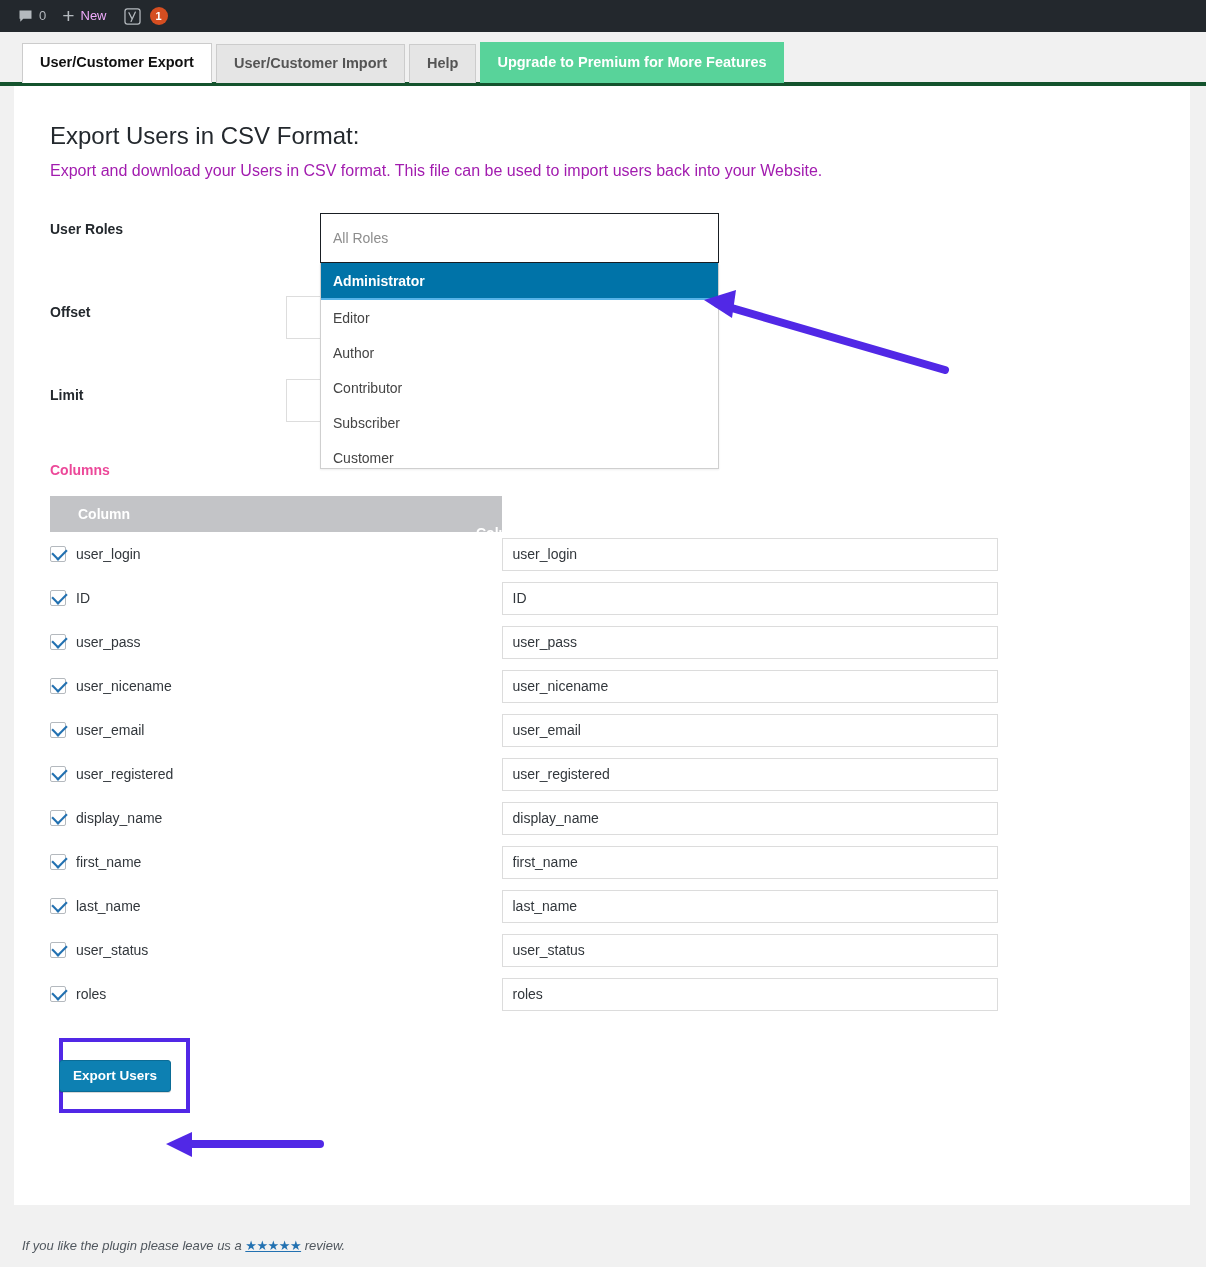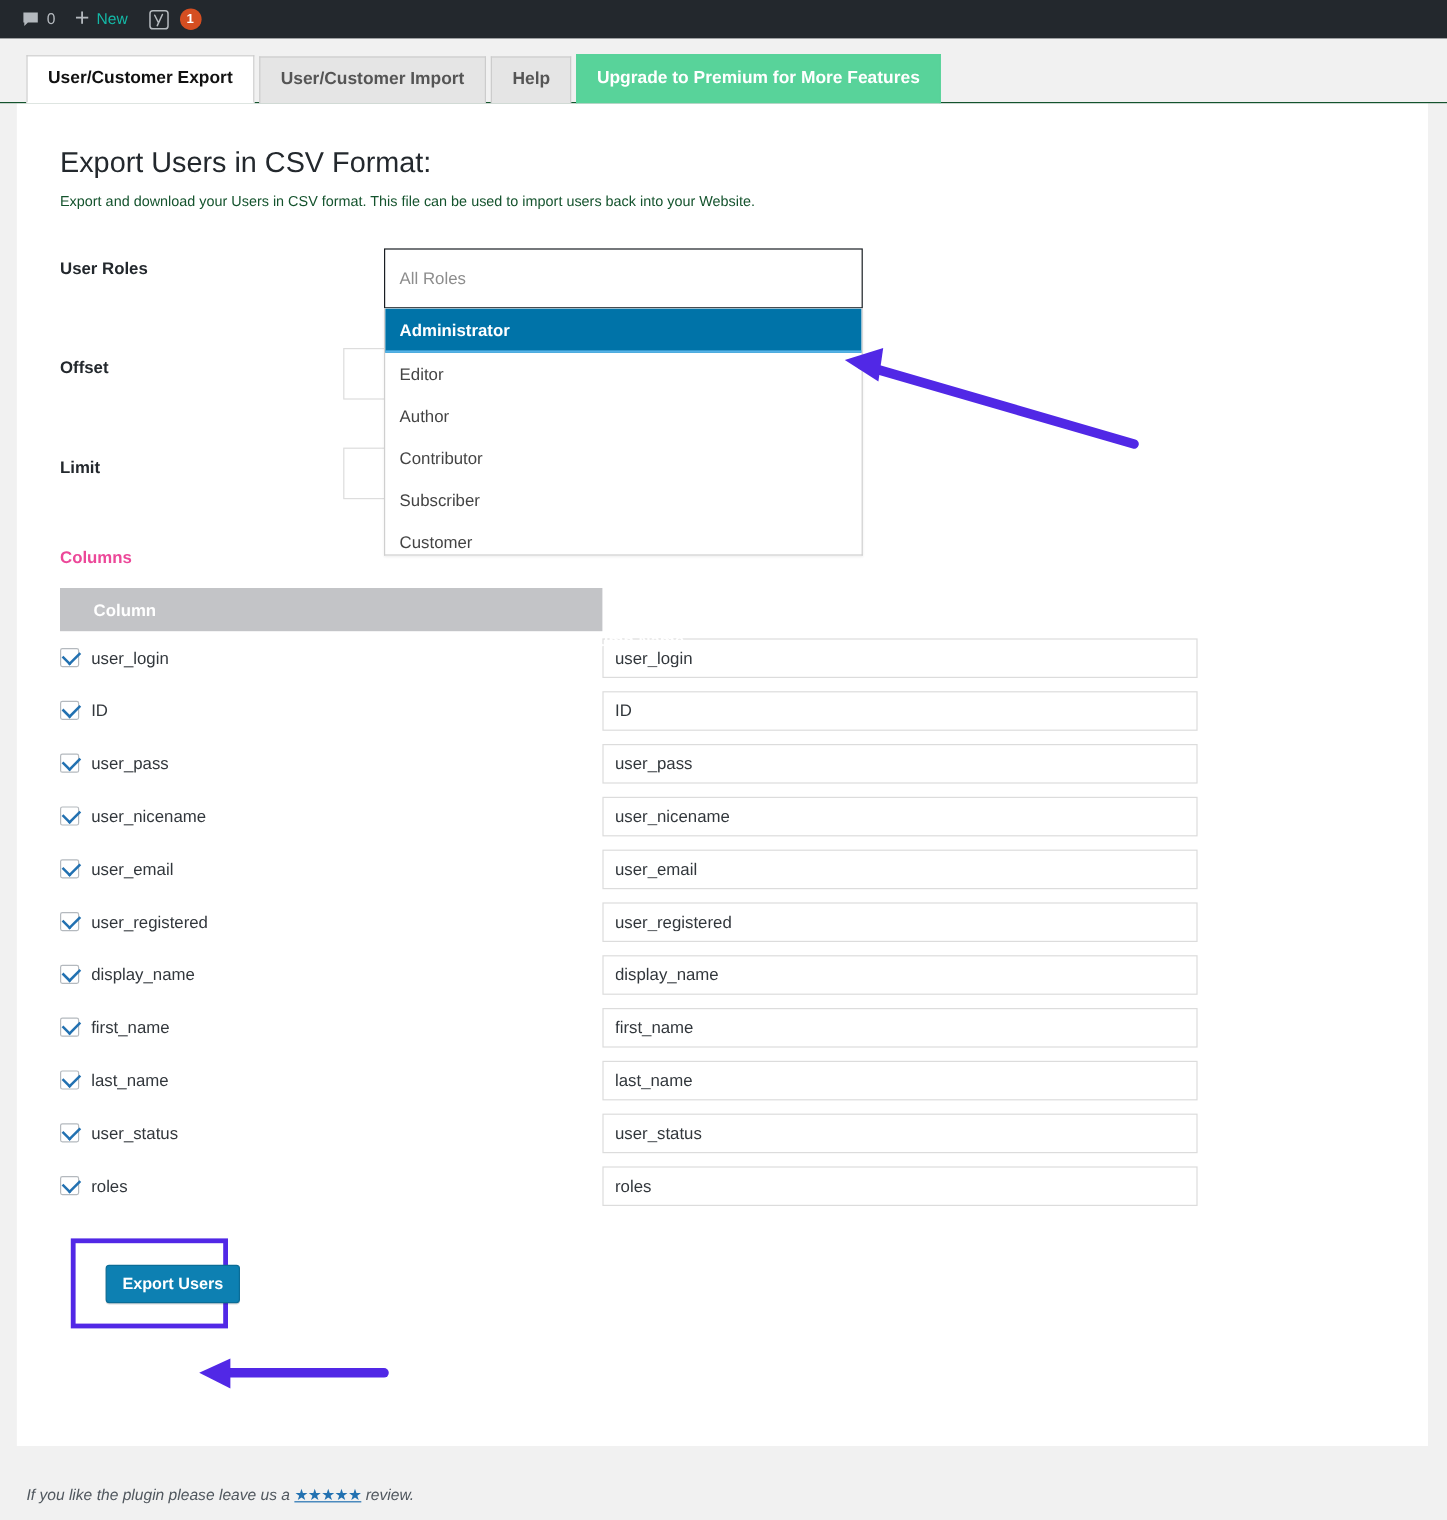--- a/index.html
+++ b/index.html
@@ -43,21 +43,21 @@
   }
   .ab-plus {
     font-size: 21px;
     line-height: 1;
     font-weight: 300;
     color: #b4b9be;
     margin-right: 6px;
     position: relative;
     top: -1px;
   }
-  .ab-new-label { color: #14b8a6; font-size: 13px; }
+  .ab-new-label { color: #f0abfc; font-size: 13px; }
   .yoast-badge {
     background: #d54e21;
     color: #fff;
     font-size: 11px;
     font-weight: 700;
     min-width: 18px;
     height: 18px;
     border-radius: 9px;
     display: inline-flex;
     align-items: center;
@@ -65,21 +65,21 @@
     padding: 0 5px;
     margin-left: 8px;
   }
 
   
   #tabwrap {
     height: 54px;
     background: #f1f1f1;
     padding-left: 22px;
     padding-top: 12px;
-    border-bottom: 1px solid #14532d;
+    border-bottom: 4px solid #14532d;
     position: relative;
     z-index: 30;
   }
   .nav-tabs { display: flex; align-items: flex-end; height: 100%; }
   .nav-tab {
     background: #e5e5e5;
     border: 1px solid #ccc;
     border-bottom: none;
     color: #555;
     font-size: 14.5px;
@@ -120,22 +120,22 @@
 
   h1.page-title {
     font-size: 24px;
     font-weight: 400;
     color: #23282d;
     margin: 0 0 8px 0;
     padding: 0;
     line-height: 1.3;
   }
   p.page-desc {
-    font-size: 12px;
-    color: #14532d;
+    font-size: 16px;
+    color: #a21caf;
     margin: 0 0 30px 0;
     line-height: 1.5;
   }
 
   
   .form-rows { position: relative; }
   .form-row {
     display: flex;
     align-items: flex-start;
     height: 83px;
@@ -271,21 +271,21 @@
     position: absolute;
     left: 9px;
     top: 0;
     width: 131px;
     height: 75px;
     border: 4px solid #5128e6;
     background: transparent;
   }
   .export-btn {
     position: absolute;
-    left: 38px;
+    left: 9px;
     top: 22px;
     background: #0d80b2;
     border: 1px solid #0b6c96;
     border-radius: 3px;
     color: #fff;
     font-family: "Liberation Sans", sans-serif;
     font-size: 13.5px;
     font-weight: 700;
     padding: 7px 13px 8px;
     cursor: pointer;

